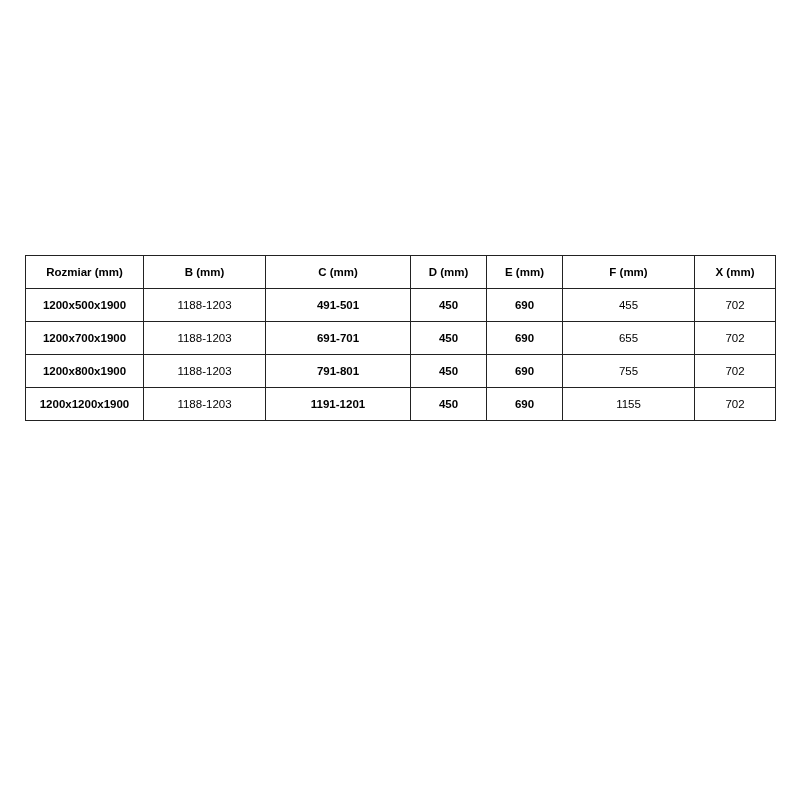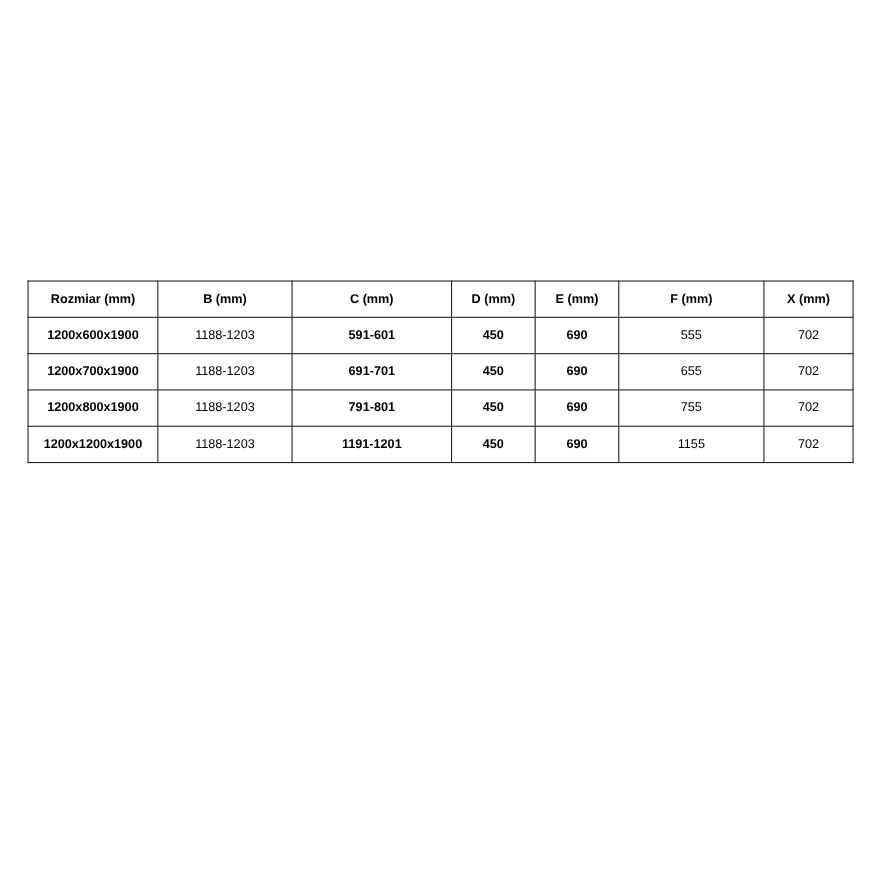--- a/index.html
+++ b/index.html
@@ -80,26 +80,26 @@
           <th>B (mm)</th>
           <th>C (mm)</th>
           <th>D (mm)</th>
           <th>E (mm)</th>
           <th>F (mm)</th>
           <th>X (mm)</th>
         </tr>
       </thead>
       <tbody>
         <tr>
-          <td class="size-cell">1200x600x1900</td>
+          <td class="size-cell">1200x500x1900</td>
           <td>1188-1203</td>
-          <td class="bold-cell">591-601</td>
+          <td class="bold-cell">491-501</td>
           <td class="bold-cell">450</td>
           <td class="bold-cell">690</td>
-          <td>555</td>
+          <td>455</td>
           <td>702</td>
         </tr>
         <tr>
           <td class="size-cell">1200x700x1900</td>
           <td>1188-1203</td>
           <td class="bold-cell">691-701</td>
           <td class="bold-cell">450</td>
           <td class="bold-cell">690</td>
           <td>655</td>
           <td>702</td>

